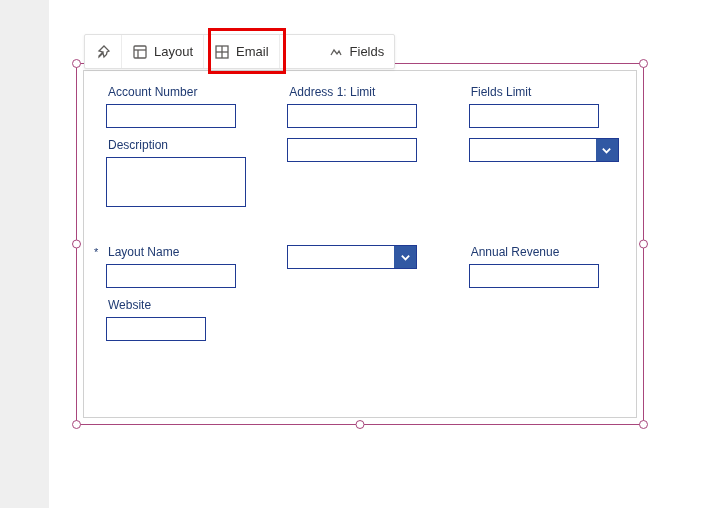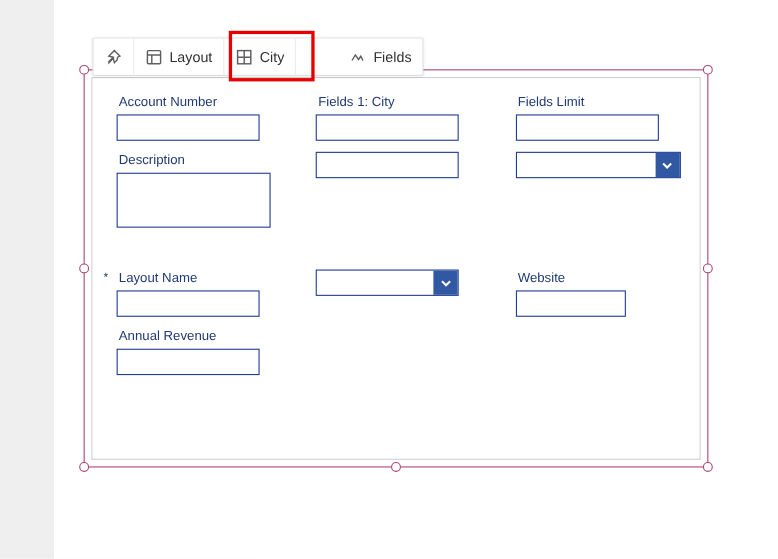--- a/index.html
+++ b/index.html
@@ -159,21 +159,21 @@
         <line x1="6" y1="6" x2="6" y2="14"></line>
       </svg>
     <span>Layout</span>
   </div>
   <div class="toolbar-item">
     <svg viewBox="0 0 16 16">
         <rect x="2" y="2" width="12" height="12"></rect>
         <line x1="2" y1="8" x2="14" y2="8"></line>
         <line x1="8" y1="2" x2="8" y2="14"></line>
       </svg>
-    <span>City</span>
+    <span>Email</span>
   </div>
   <div class="toolbar-item">
     <svg viewBox="0 0 16 16">
         <path d="M3 11l3-5 3 4 2-3 2 4"></path>
       </svg>
     <span>Fields</span>
   </div>
 </div>
 
 <div class="highlight-box" style="left:208px;top:28px;width:78px;height:46px;"></div>
@@ -189,21 +189,21 @@
   <div class="handle h-br"></div>
 
   <div class="form-inner">
     <div class="grid">
 
       <div class="field">
         <span class="field-label">Account Number</span>
         <div class="input-box"></div>
       </div>
       <div class="field">
-        <span class="field-label">Fields 1: City</span>
+        <span class="field-label">Address 1: Limit</span>
         <div class="input-box"></div>
       </div>
       <div class="field">
         <span class="field-label">Fields Limit</span>
         <div class="input-box"></div>
       </div>
 
       <div class="field">
         <span class="field-label">Description</span>
         <div class="textarea-box"></div>
@@ -231,26 +231,26 @@
       <div class="field">
         <div class="select-box" style="max-width:130px;">
           <div class="select-arrow">
               <svg viewBox="0 0 12 12">
                 <path d="M2 4l4 4 4-4"></path>
               </svg>
             </div>
         </div>
       </div>
       <div class="field">
+        <span class="field-label">Annual Revenue</span>
+        <div class="input-box"></div>
+      </div>
+
+      <div class="field">
         <span class="field-label">Website</span>
         <div class="input-box website-input"></div>
       </div>
-
-      <div class="field">
-        <span class="field-label">Annual Revenue</span>
-        <div class="input-box"></div>
-      </div>
       <div></div>
       <div></div>
 
     </div>
   </div>
 </div>
 
 </body></html>

